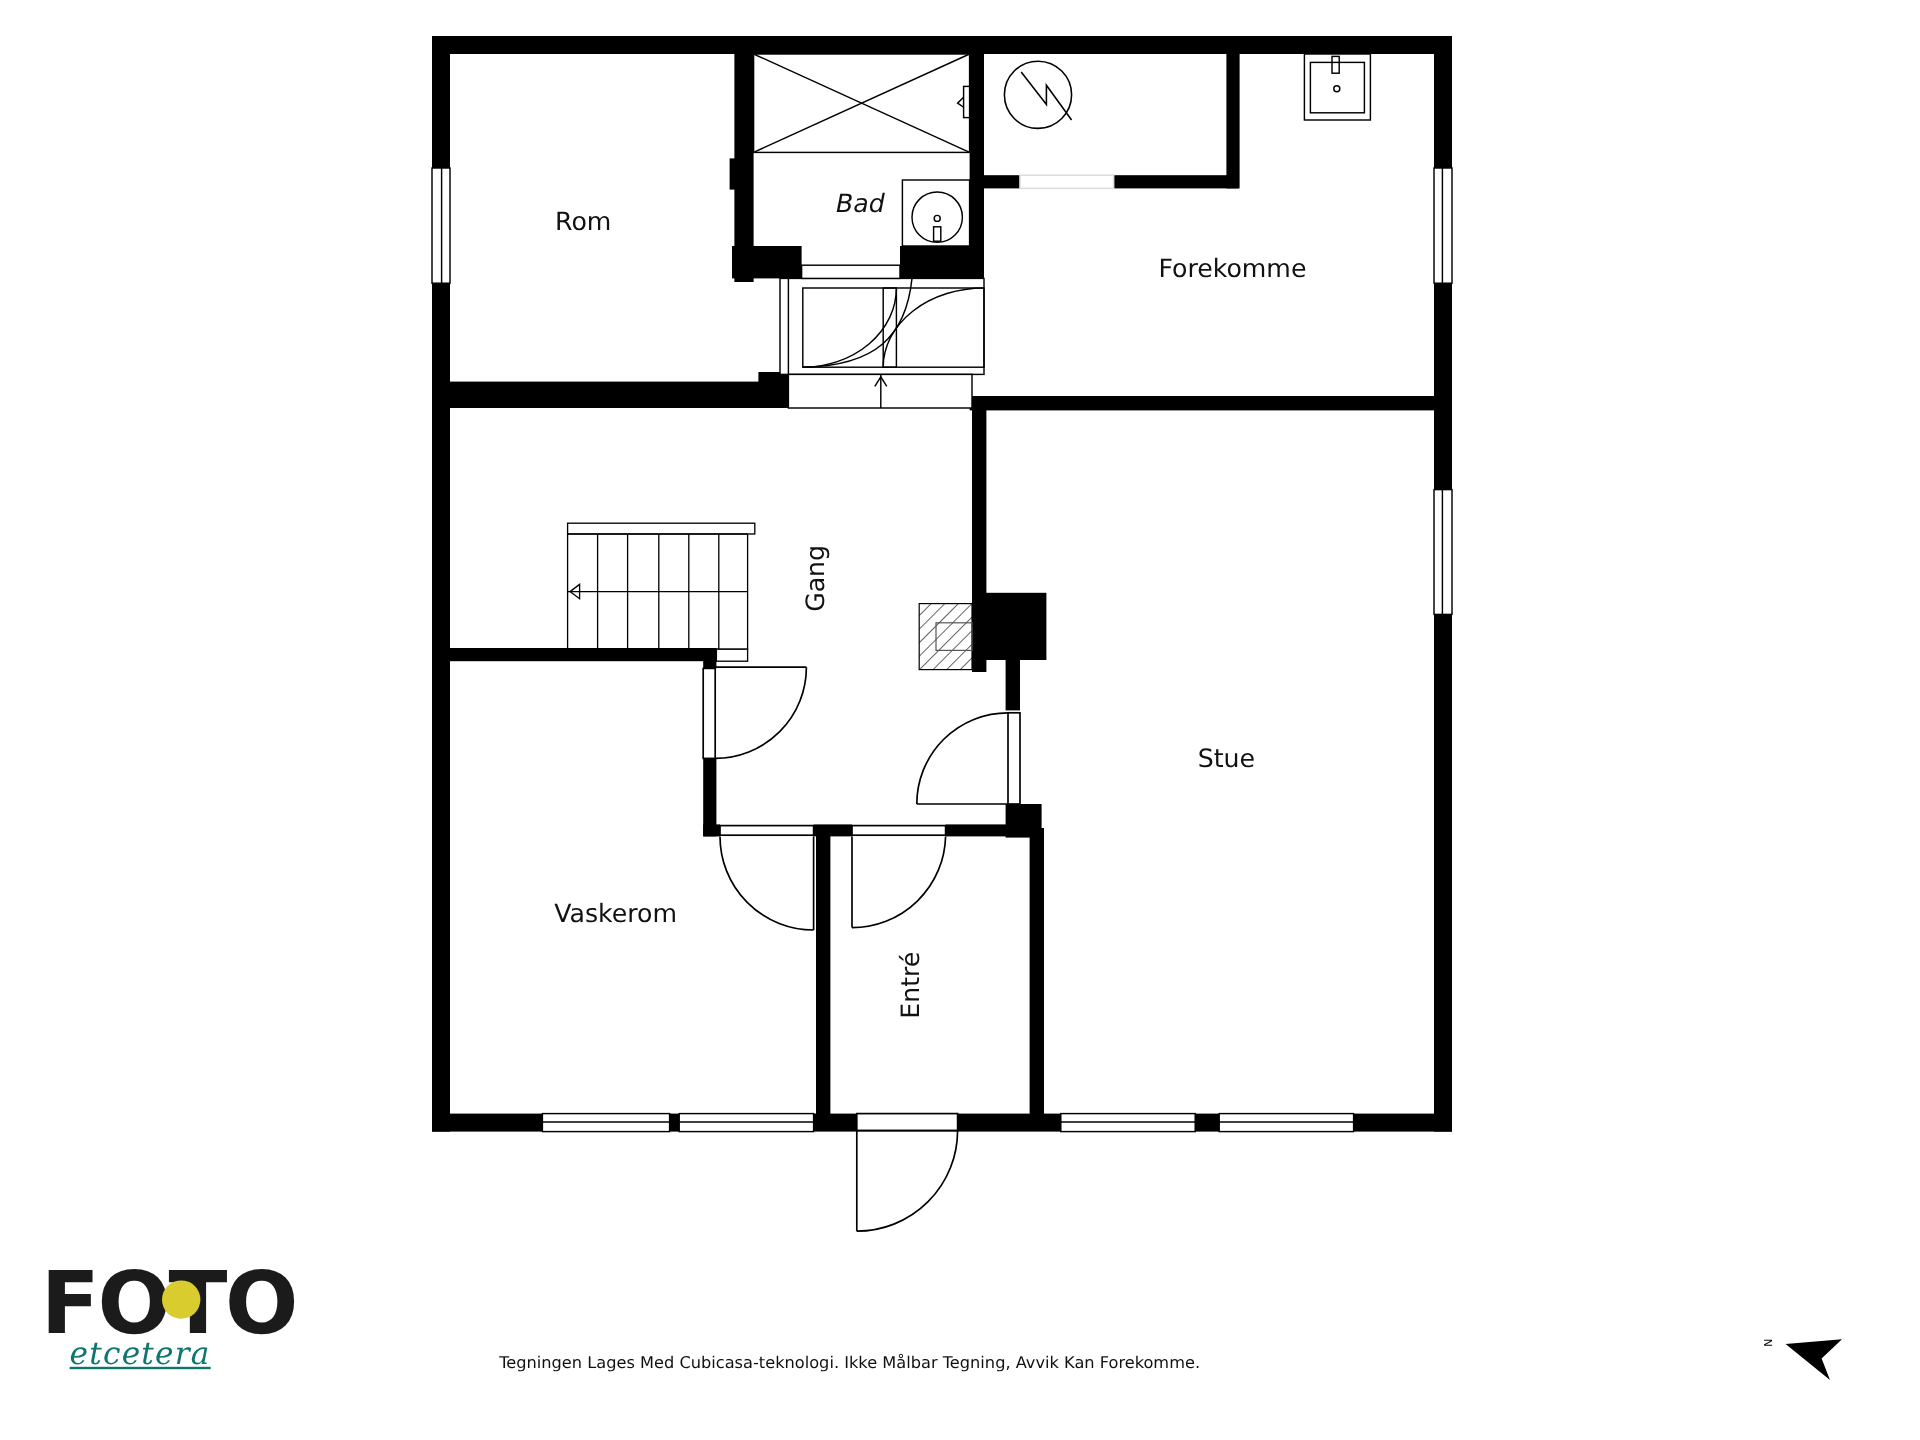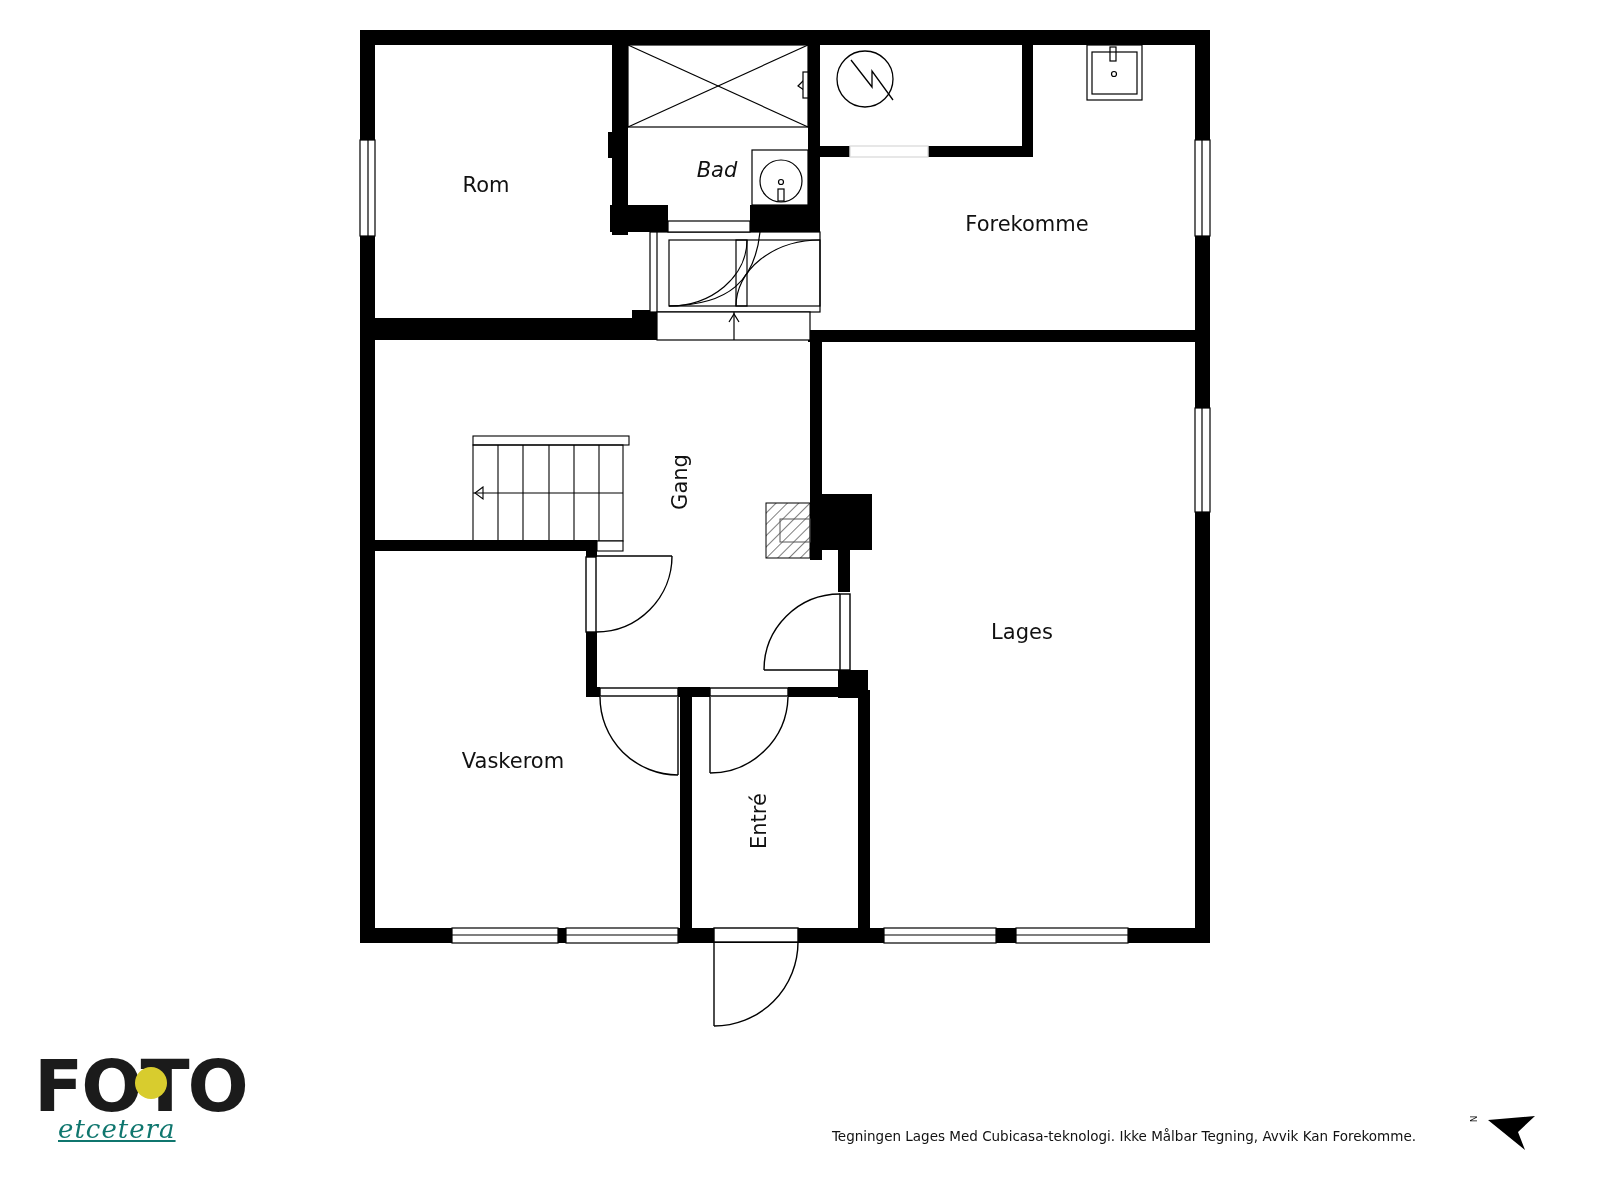--- a/index.html
+++ b/index.html
@@ -4,21 +4,21 @@
 <style>
   html, body { margin:0; padding:0; background:#ffffff; }
   body { width:1600px; height:1200px; position:relative; overflow:hidden; font-family:"DejaVu Sans", sans-serif; }
   #plan { position:absolute; left:0; top:0; }
   .room-label { position:absolute; font-family:"DejaVu Sans", sans-serif; font-size:21px; color:#111; white-space:nowrap; transform-origin:center center; }
   .rot { transform:translate(-50%,-50%) rotate(-90deg); }
   .norot { transform:translate(-50%,-50%); }
   .logo { position:absolute; left:34px; top:1050px; width:250px; height:100px; }
   .logo-text { position:absolute; left:0; top:0; font-family:"DejaVu Sans", sans-serif; font-weight:bold; font-size:72px; letter-spacing:-2px; color:#1b1b1b; line-height:72px; }
   .logo-sub { position:absolute; left:24px; top:64px; font-family:"DejaVu Serif", serif; font-style:italic; font-size:26px; color:#0f766e; letter-spacing:1px;text-decoration:underline; }
-  .disclaimer { position:absolute; left:0; width:1416px; top:1128px; text-align:right; font-family:"DejaVu Sans", sans-serif; font-size:13.5px; color:#111; }
+  .disclaimer { position:absolute; left:0; width:1416px; top:1128px; text-align:center; font-family:"DejaVu Sans", sans-serif; font-size:13.5px; color:#111; }
   .compass { position:absolute; left:1468px; top:1110px; width:70px; height:45px; }
   .compass-n { position:absolute; left:3px; top:4px; font-size:9px; transform:rotate(-90deg); font-family:"DejaVu Sans", sans-serif; }
 </style>
 </head>
 <body>
 
 <svg id="plan" width="1600" height="1200" viewBox="0 0 1600 1200" xmlns="http://www.w3.org/2000/svg">
   <g fill="#000">
 
     <rect x="360" y="30" width="850" height="15"></rect>
@@ -162,21 +162,21 @@
     </defs>
     <rect x="766" y="503" width="44" height="55" fill="url(#hatch)" stroke="#000" stroke-width="1"></rect>
     <rect x="780" y="519" width="30" height="23" fill="none" stroke="#555" stroke-width="1"></rect>
   </g>
 </svg>
 
 <div class="room-label norot" style="left:486px; top:185px;">Rom</div>
 <div class="room-label norot" style="left:717px; top:170px;font-style:italic;">Bad</div>
 <div class="room-label norot" style="left:1027px; top:224px;">Forekomme</div>
 <div class="room-label rot" style="left:680px; top:482px;">Gang</div>
-<div class="room-label norot" style="left:1022px; top:632px;">Lages</div>
+<div class="room-label norot" style="left:1022px; top:632px;">Stue</div>
 <div class="room-label norot" style="left:513px; top:761px;">Vaskerom</div>
 <div class="room-label rot" style="left:759px; top:821px;">Entré</div>
 
 <div class="logo">
   <div class="logo-text">FOTO</div>
   <svg style="position:absolute; left:0; top:0;" width="250" height="80">
     <circle cx="117" cy="33" r="16" fill="#d8cc2e"></circle>
   </svg>
   <div class="logo-sub">etcetera</div>
 </div>

